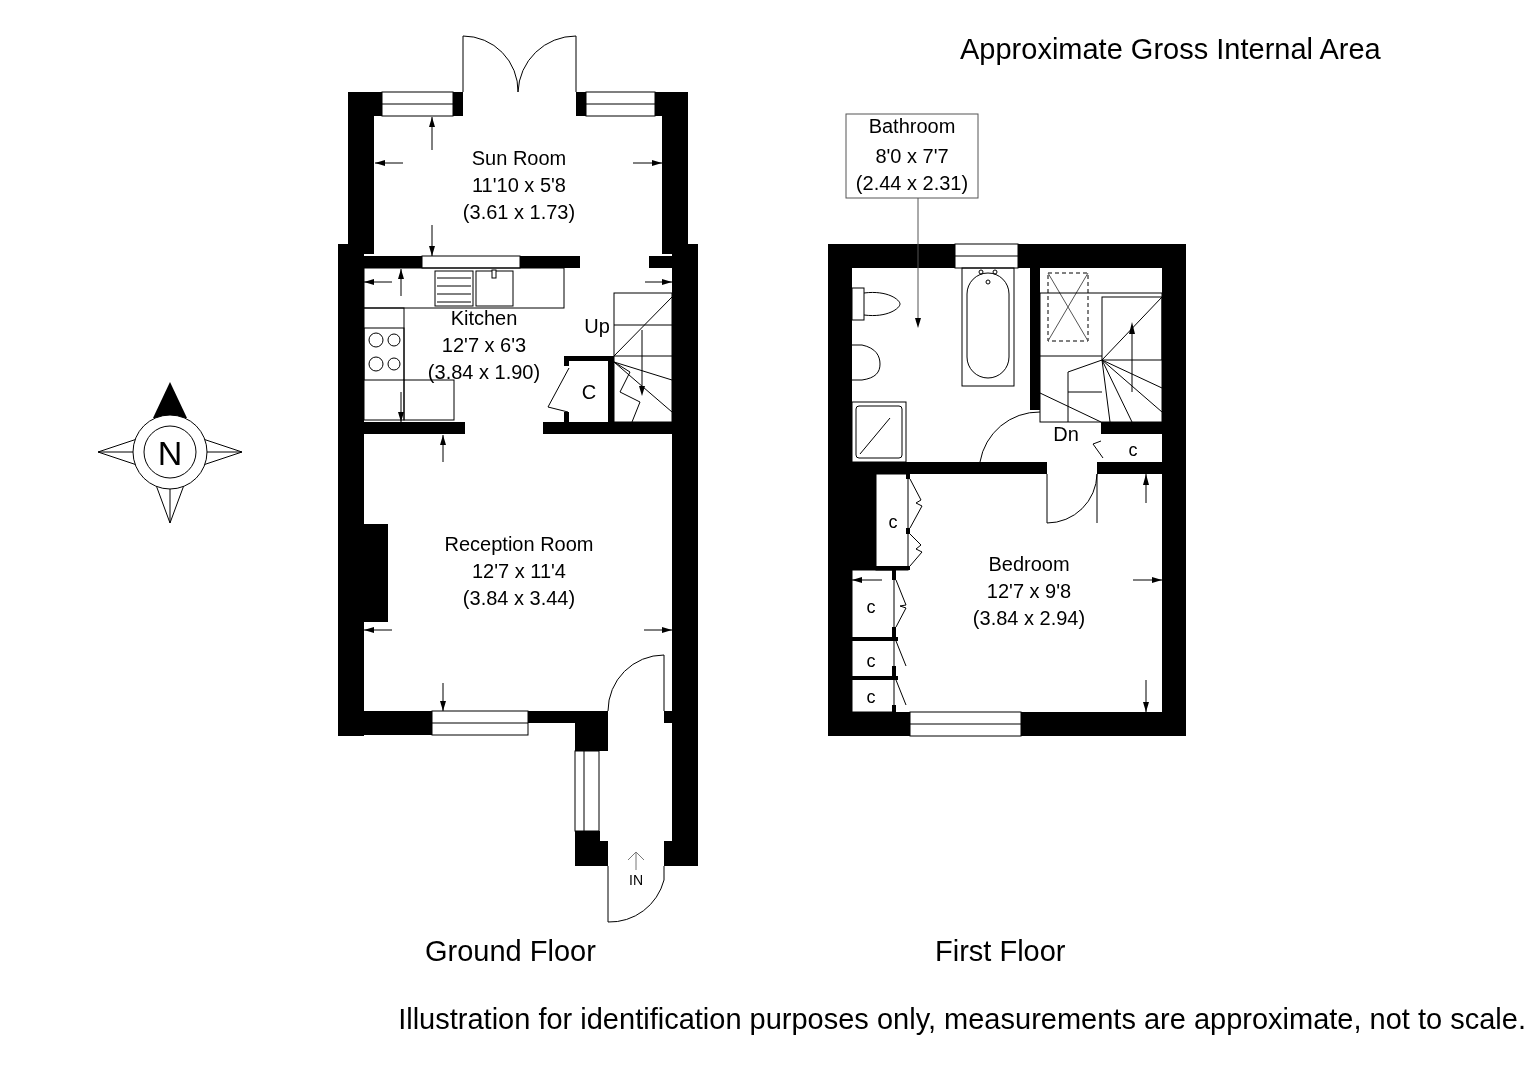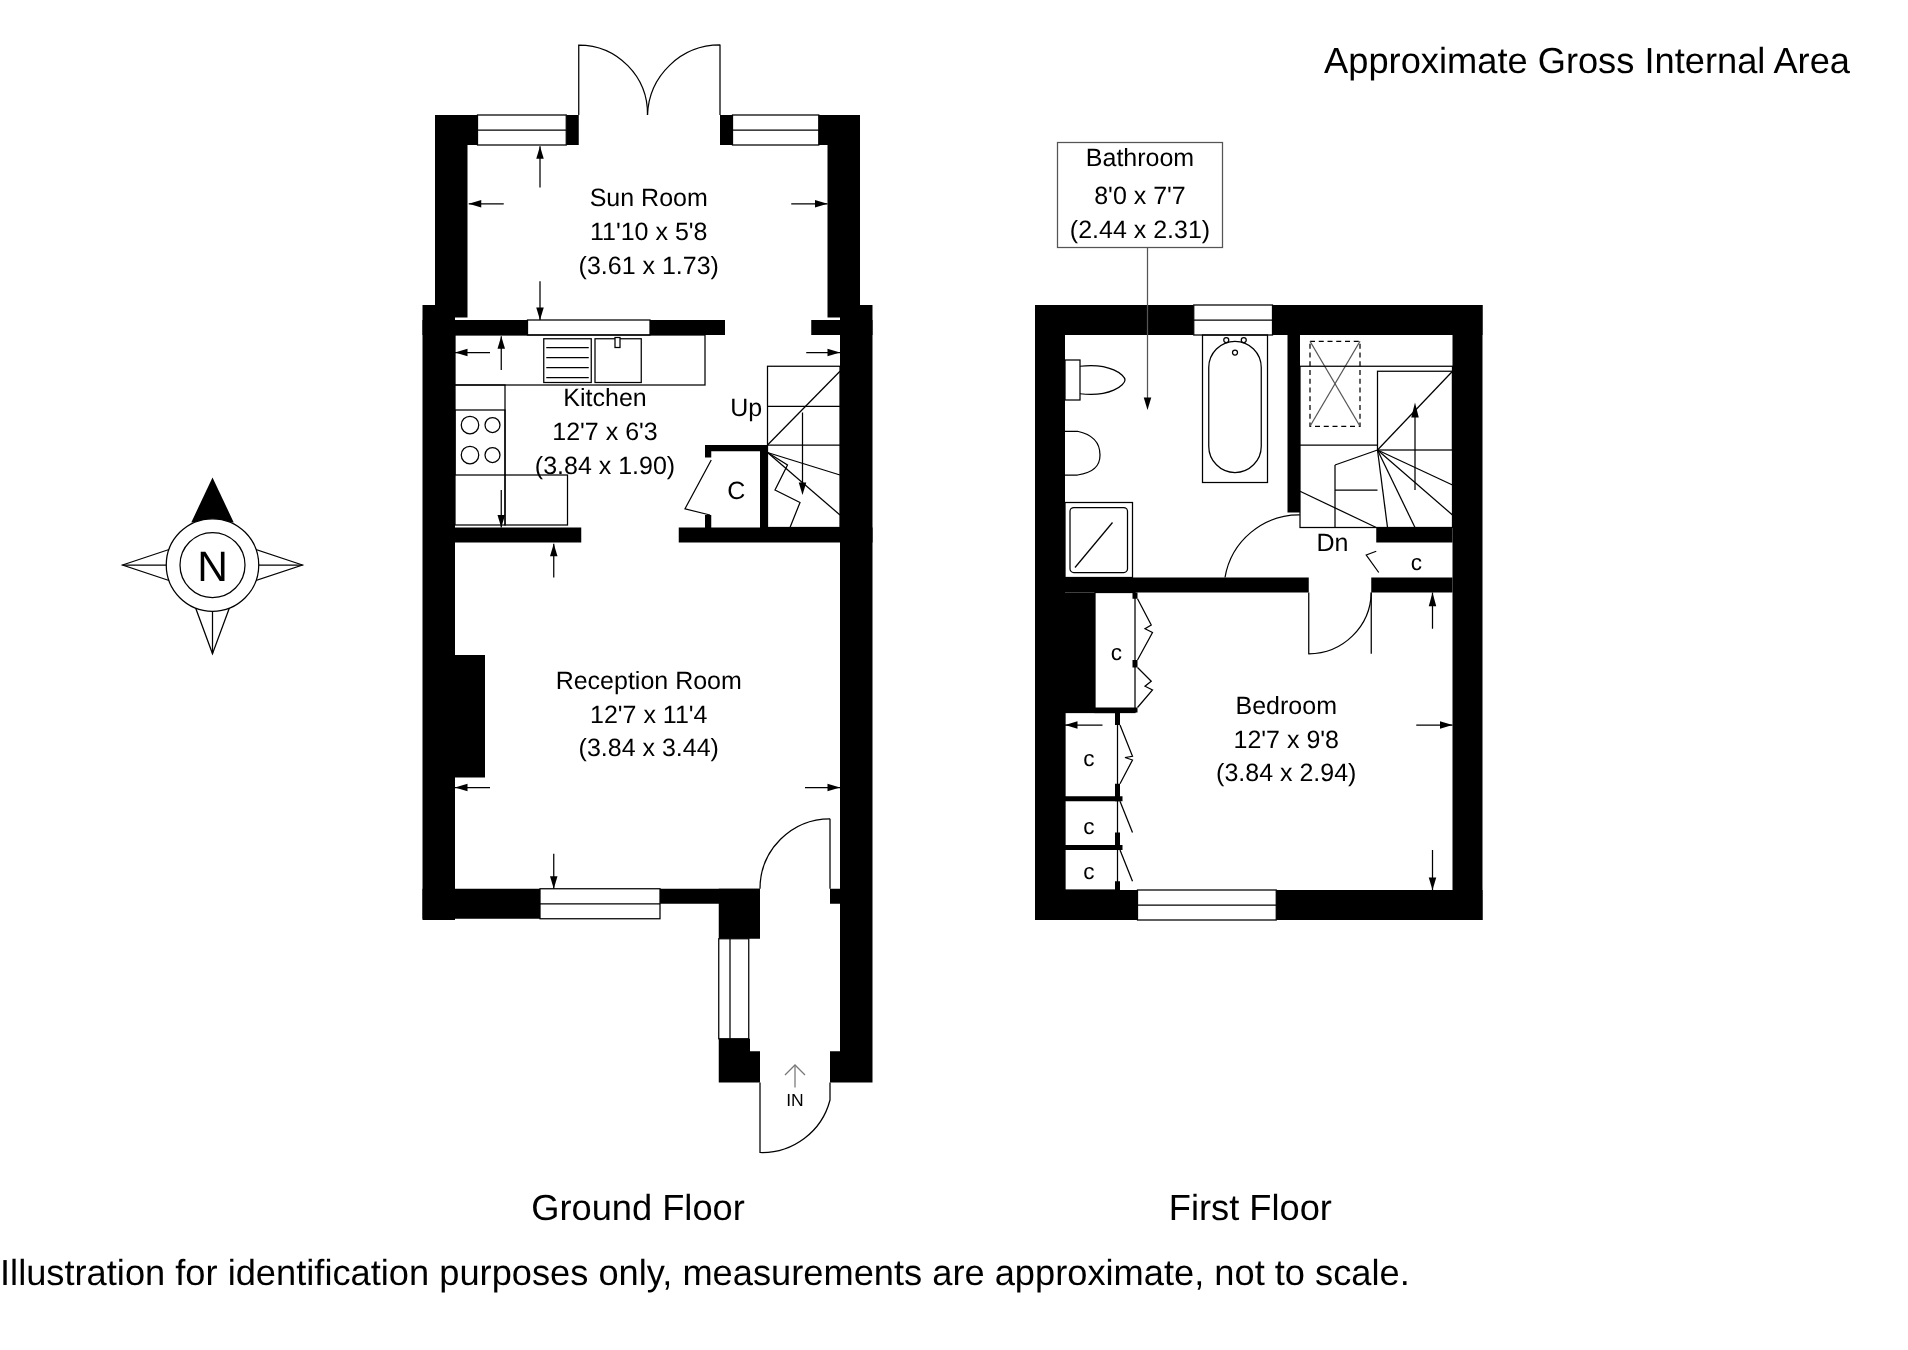--- a/index.html
+++ b/index.html
@@ -1,20 +1,20 @@
 <!DOCTYPE html>
 <html><head>
   <meta charset="utf-8">
   <style>
     html, body { margin: 0; padding: 0; background: #ffffff; }
     body { width: 1526px; height: 1080px; position: relative; overflow: hidden; font-family: "Liberation Sans", sans-serif; color: #000; }
     .abs { position: absolute; }
-    .gia { left: 960px; top: 30px; width: 520px; text-align: right; font-size: 29px; line-height: 38px; }
-    .floor-label { font-size: 29px; top: 935px; margin-top: 16px; }
-    .disclaimer { left: 0; width: 1526px; top: 1003px; text-align: left; font-size: 29px; }
+    .gia { left: 960px; top: 30px; width: 520px; text-align: left; font-size: 29px; line-height: 38px; }
+    .floor-label { font-size: 29px; top: 935px; }
+    .disclaimer { left: 0; width: 1526px; top: 1003px; text-align: right; font-size: 29px; }
     svg { position: absolute; left: 0; top: 0; }
     .room-text { font-family: "Liberation Sans", sans-serif; font-size: 20px; text-anchor: middle; fill: #000; }
     .small-text { font-family: "Liberation Sans", sans-serif; font-size: 18px; text-anchor: middle; fill: #000; }
     .wall { fill: #000; }
     .thin { fill: none; stroke: #000; stroke-width: 1; }
     .win { fill: #fff; stroke: #000; stroke-width: 1; }
   </style>
 </head>
 <body>
 

